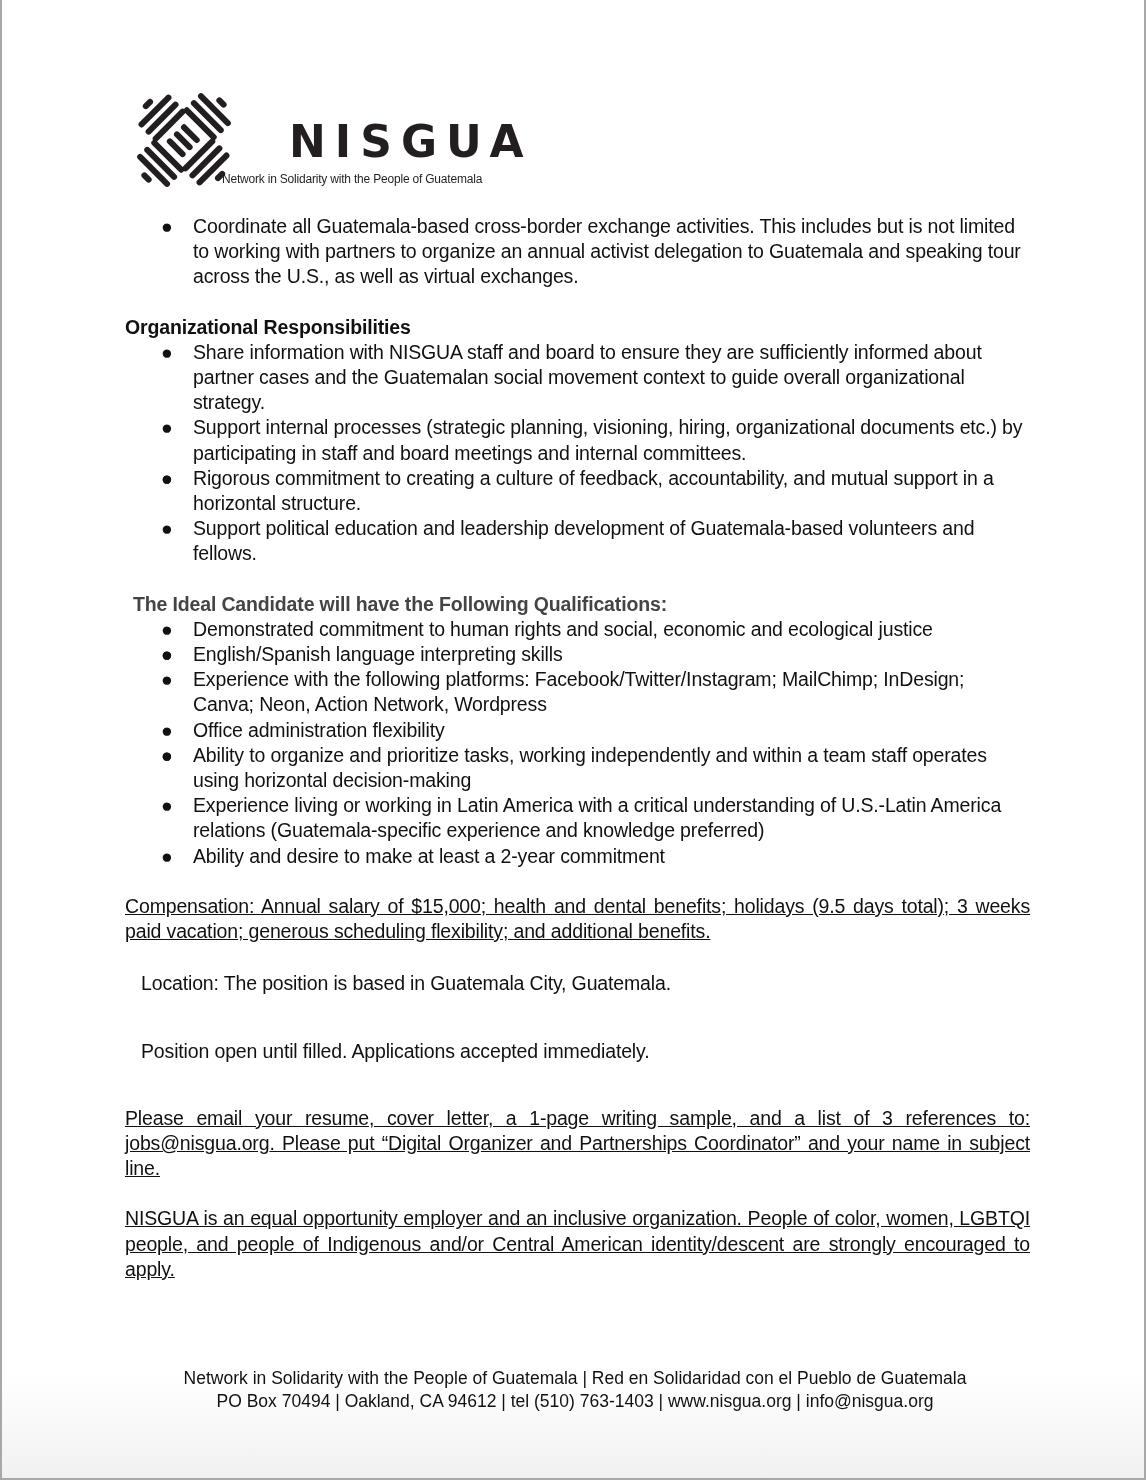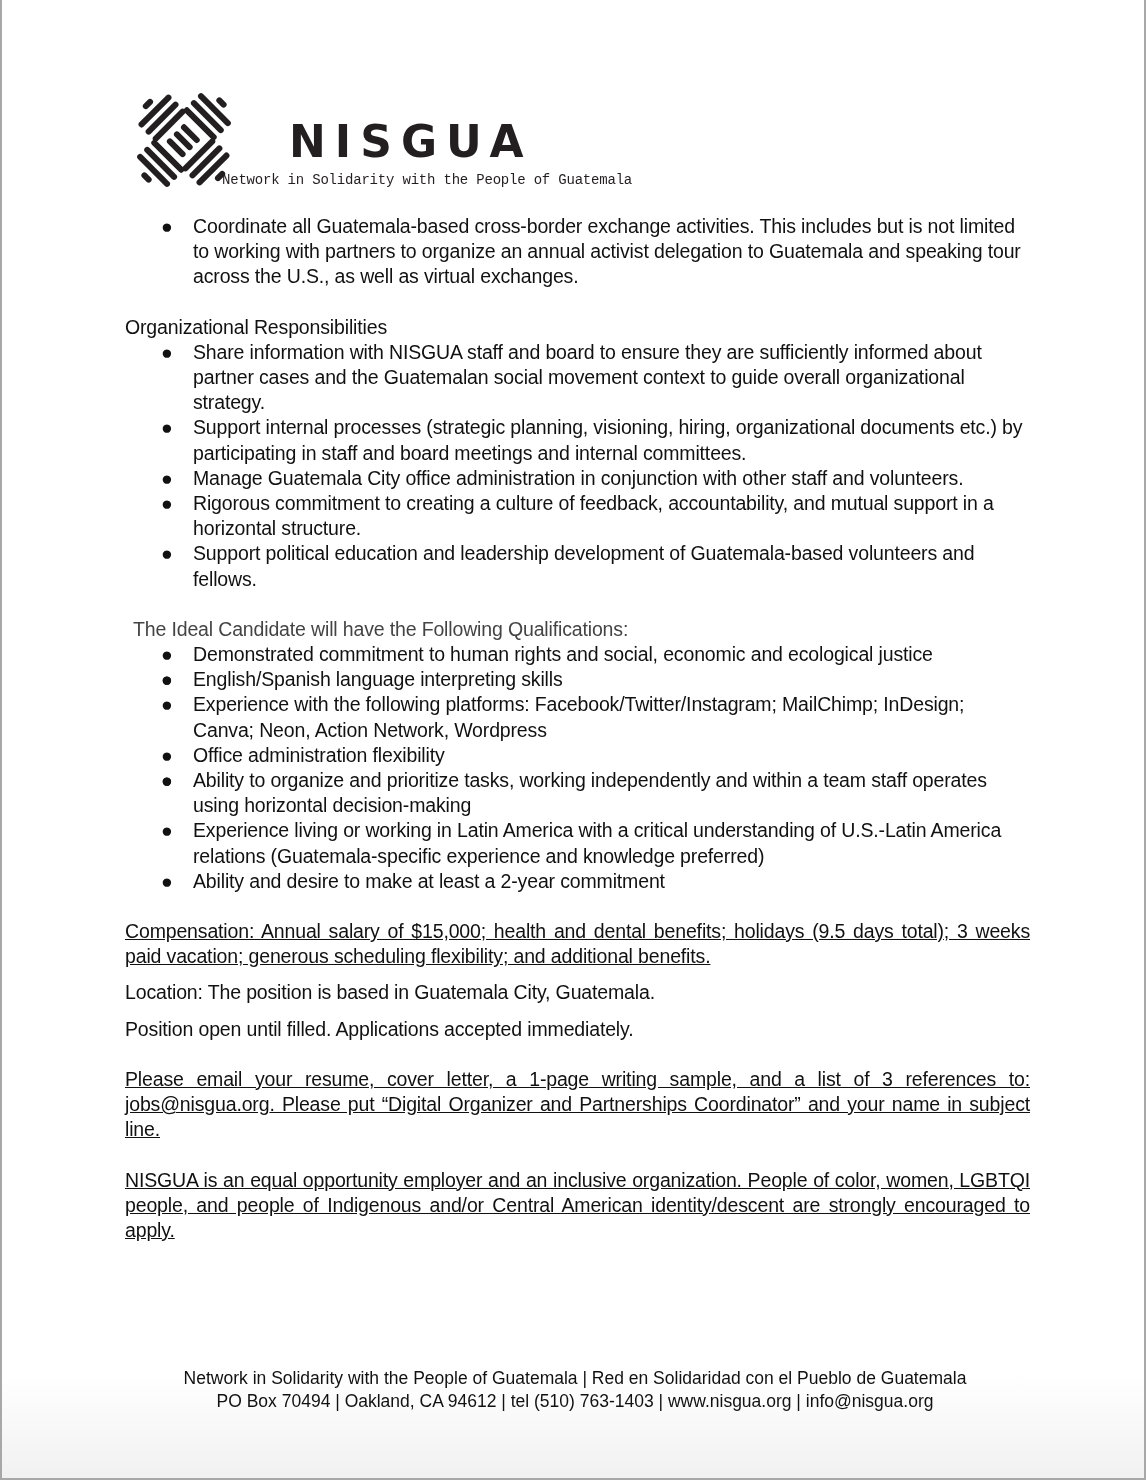--- a/index.html
+++ b/index.html
@@ -14,33 +14,33 @@
     }
     .logo { position: absolute; left: 130px; top: 90px; width: 380px; height: 100px; }
     .logo-mark { position: absolute; left: 0; top: 0; width: 104px; height: 100px; }
     .logo-word {
       position: absolute; left: 110px; top: 30px;
       font-family: "DejaVu Sans", sans-serif; font-weight: bold;
       font-size: 44px; letter-spacing: 9px; color: #231f20; line-height: 1; margin-left: 47px;
     }
     .logo-tag {
       position: absolute; left: 90px; top: 82px;
-      font-family: Liberation Mono, monospace; font-size: 14px; color: #231f20;
+      font-family: Liberation Sans, sans-serif; font-size: 12px; color: #231f20;
       letter-spacing: -0.2px; white-space: nowrap;
     }
     .content { position: absolute; left: 123px; top: 214px; width: 905px; font-size: 19.5px; line-height: 25.2px; letter-spacing: -0.15px; }
     ul.bul { list-style: none; margin: 0; padding: 0 0 0 68px; }
     ul.bul li { position: relative; margin: 0; }
     ul.bul li .dot { position: absolute; left: -32px; top: 0; }
-    .section-label { margin: 0; }
+    .section-label { margin: 0; font-weight: bold; }
     .section-label.muted { color: #444444; margin-left: 8px; }
     .gap-lg { height: 25px; }
     .gap-sm { height: 11px; }
     p.just { margin: 0; text-align: justify; text-decoration: underline; }
-    p.plain { margin: 0; }
+    p.plain { margin: 16px; }
     .footer {
       position: absolute; left: 0; width: 1146px; top: 1367px;
       text-align: center; font-size: 17.5px; line-height: 23px; color: #111111;
     }
   </style>
 </head>
 <body>
 
 <div class="page">
 
@@ -82,21 +82,21 @@
     <ul class="bul">
       <li><span class="dot">●</span><span>Coordinate all Guatemala-based cross-border exchange activities. This includes but is not limited to working with partners to organize an annual activist delegation to Guatemala and speaking tour across the U.S., as well as virtual exchanges.</span></li>
     </ul>
 
     <div class="gap-lg"></div>
 
     <div class="section-label">Organizational Responsibilities</div>
     <ul class="bul">
       <li><span class="dot">●</span><span>Share information with NISGUA staff and board to ensure they are sufficiently informed about partner cases and the Guatemalan social movement context to guide overall organizational strategy.</span></li>
       <li><span class="dot">●</span><span>Support internal processes (strategic planning, visioning, hiring, organizational documents etc.) by participating in staff and board meetings and internal committees.</span></li>
-      <li><span class="dot">●</span><span>Manage Guatemala City office administration in conjunction with other staff and volunteers.</span></li>
+      <li><span class="dot">●</span></li>
       <li><span class="dot">●</span><span>Rigorous commitment to creating a culture of feedback, accountability, and mutual support in a horizontal structure.</span></li>
       <li><span class="dot">●</span><span>Support political education and leadership development of Guatemala-based volunteers and fellows.</span></li>
     </ul>
 
     <div class="gap-lg"></div>
 
     <div class="section-label muted">The Ideal Candidate will have the Following Qualifications:</div>
     <ul class="bul">
       <li><span class="dot">●</span><span>Demonstrated commitment to human rights and social, economic and ecological justice</span></li>
       <li><span class="dot">●</span></li>

